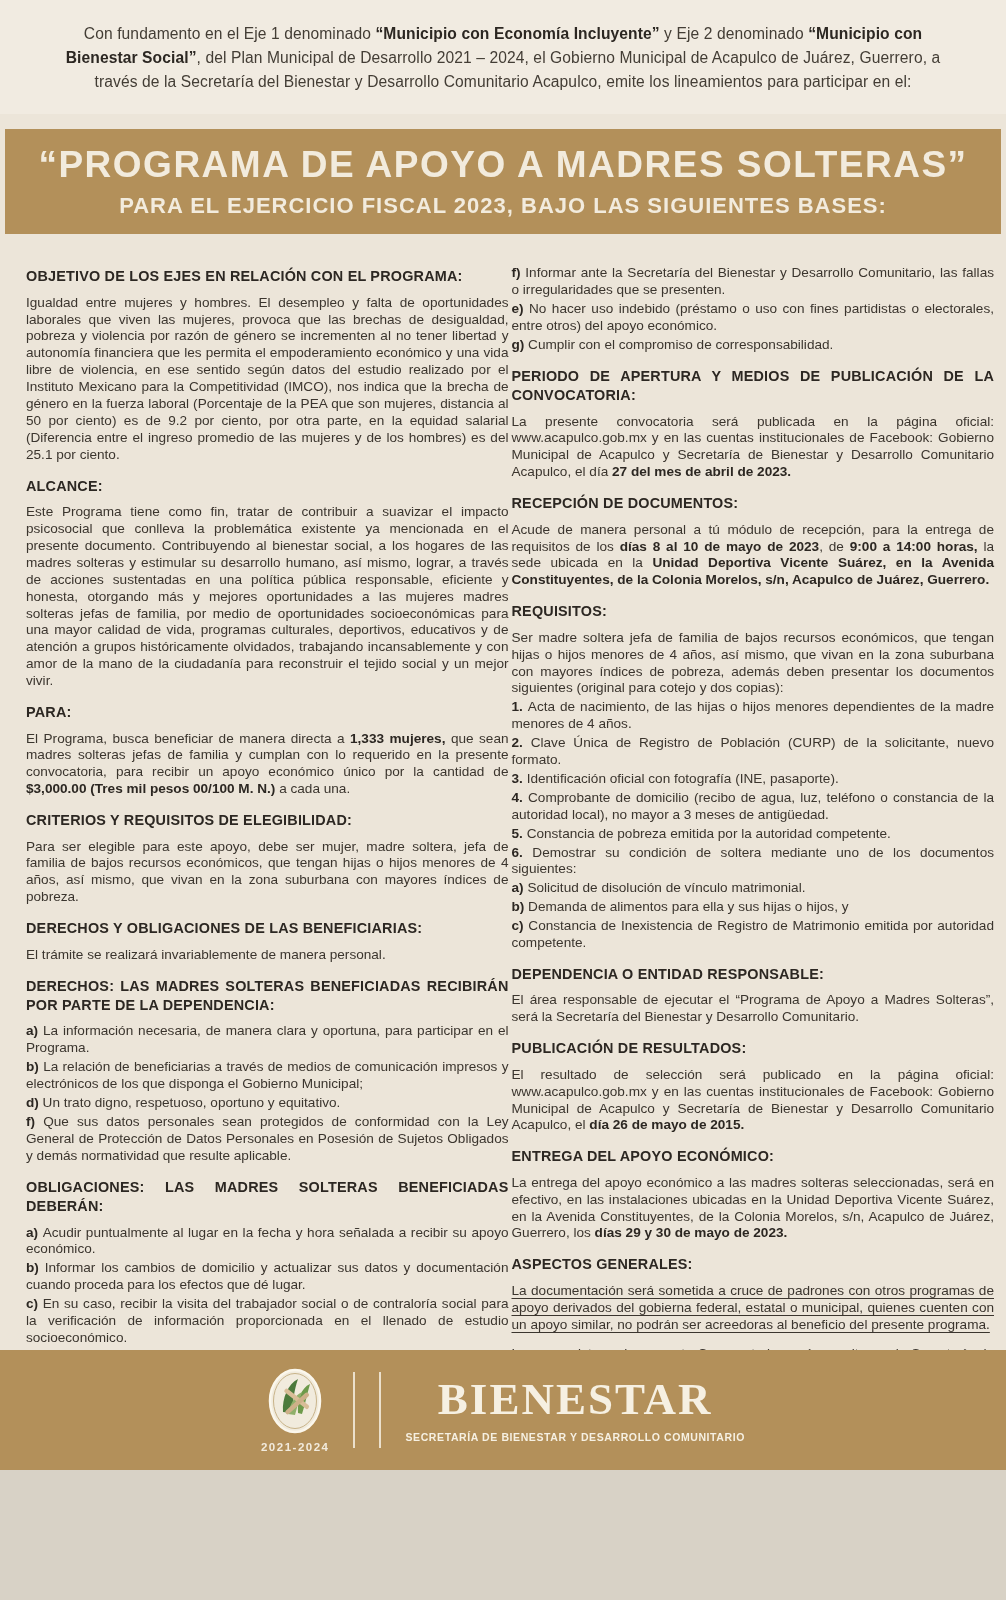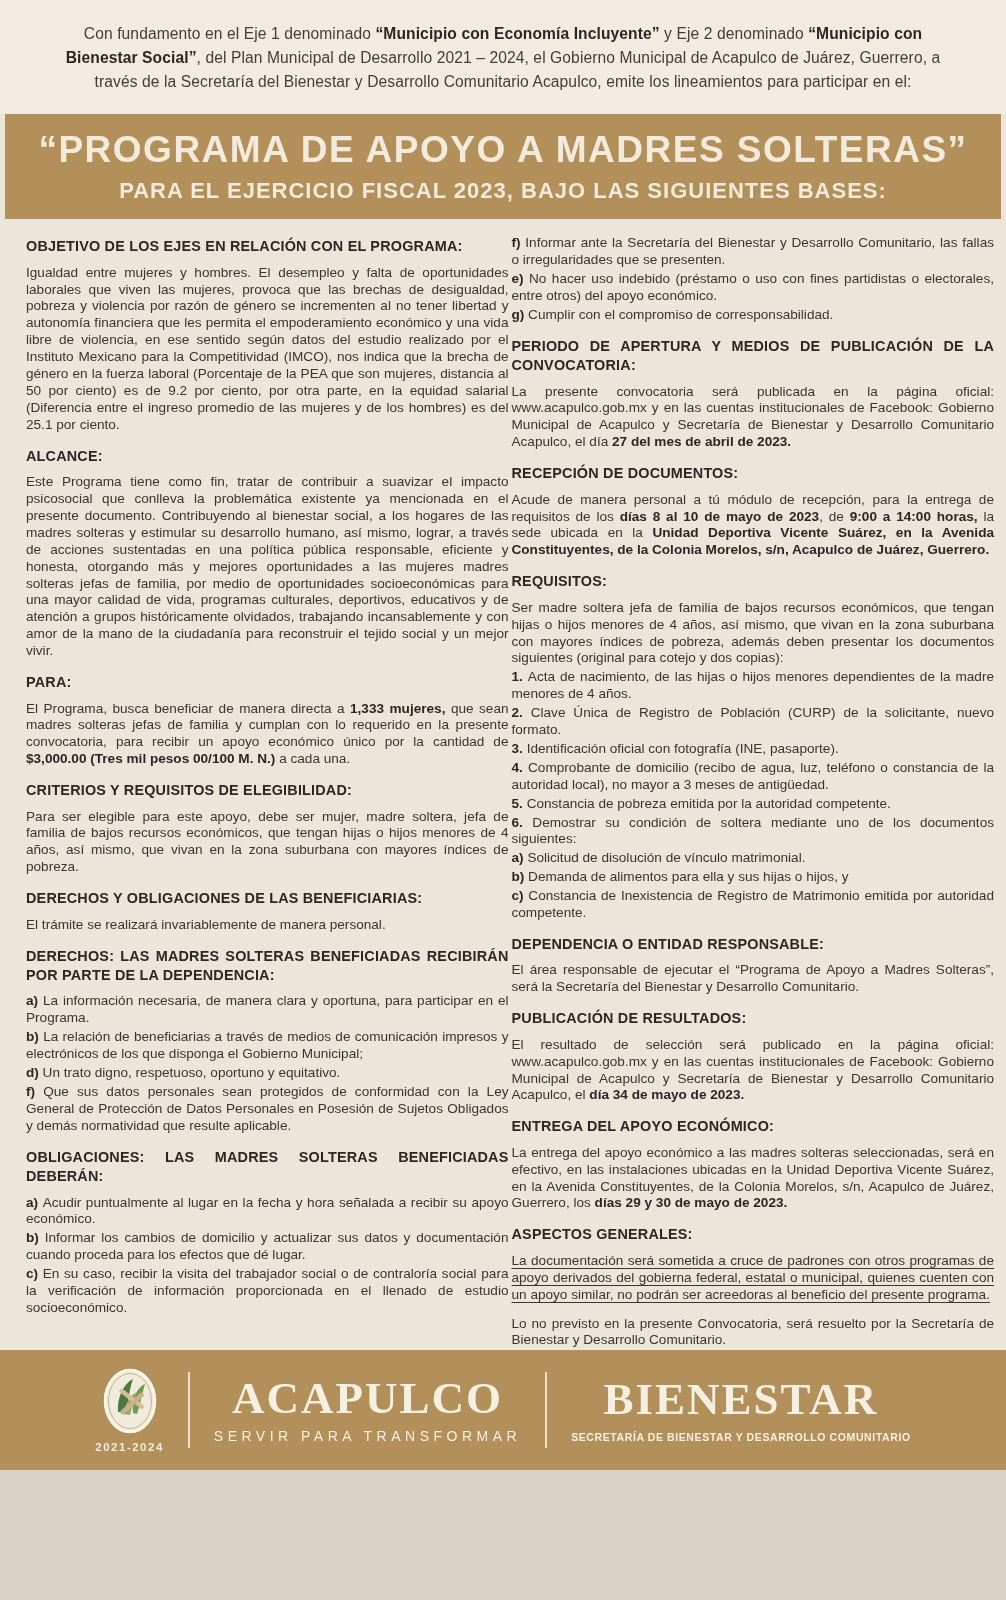--- a/index.html
+++ b/index.html
@@ -25,21 +25,21 @@
     background:var(--intro-bg);
     padding:22px 58px 20px 58px;
     text-align:center;
     font-size:15.6px;line-height:1.55;
     color:#433d35;
     letter-spacing:.1px;
   }
   
   .banner{
     background:var(--gold);
-    margin:0 5px;
+    margin:15px 5px;
     padding:16px 10px 15px 10px;
     text-align:center;
     color:var(--cream);
   }
   .banner h1{
     font-size:37px;font-weight:800;letter-spacing:1.5px;
     line-height:1.1;
   }
   .banner h2{
     font-size:22px;font-weight:700;letter-spacing:1px;
@@ -173,21 +173,21 @@
           <p><span class="b">a) </span><span>Solicitud de disolución de vínculo matrimonial.</span></p>
           <p><span class="b">b) </span><span>Demanda de alimentos para ella y sus hijas o hijos, y</span></p>
           <p><span class="b">c) </span><span>Constancia de Inexistencia de Registro de Matrimonio emitida por autoridad competente.</span></p>
         </section>
         <section>
           <h3>DEPENDENCIA O ENTIDAD RESPONSABLE:</h3>
           <p><span>El área responsable de ejecutar el “Programa de Apoyo a Madres Solteras”, será la Secretaría del Bienestar y Desarrollo Comunitario.</span></p>
         </section>
         <section>
           <h3>PUBLICACIÓN DE RESULTADOS:</h3>
-          <p><span>El resultado de selección será publicado en la página oficial: www.acapulco.gob.mx y en las cuentas institucionales de Facebook: Gobierno Municipal de Acapulco y Secretaría de Bienestar y Desarrollo Comunitario Acapulco, el </span><span class="b">día 34 de mayo de 2023.</span></p>
+          <p><span>El resultado de selección será publicado en la página oficial: www.acapulco.gob.mx y en las cuentas institucionales de Facebook: Gobierno Municipal de Acapulco y Secretaría de Bienestar y Desarrollo Comunitario Acapulco, el </span><span class="b">día 26 de mayo de 2015.</span></p>
         </section>
         <section>
           <h3>ENTREGA DEL APOYO ECONÓMICO:</h3>
           <p><span>La entrega del apoyo económico a las madres solteras seleccionadas, será en efectivo, en las instalaciones ubicadas en la Unidad Deportiva Vicente Suárez, en la Avenida Constituyentes, de la Colonia Morelos, s/n, Acapulco de Juárez, Guerrero, los </span><span class="b">días 29 y 30 de mayo de 2023.</span></p>
         </section>
         <section>
           <h3>ASPECTOS GENERALES:</h3>
           <p><span class="useg">La documentación será sometida a cruce de padrones con otros programas de apoyo derivados del gobierna federal, estatal o municipal, quienes cuenten con un apoyo similar, no podrán ser acreedoras al beneficio del presente programa.</span></p>
           <p style="margin-top: 12px;"><span>Lo no previsto en la presente Convocatoria, será resuelto por la Secretaría de Bienestar y Desarrollo Comunitario.</span></p>
         </section>
@@ -204,24 +204,20 @@
         <path d="M30 45 C29 32 33 20 42 16 C39 26 37 37 34 46 Z" fill="#6d9a4b"></path>
         <path d="M20 46 C22 36 27 27 34 24 C31 32 29 40 27 47 Z" fill="#8fb06a"></path>
         <rect x="12" y="28" width="30" height="4.5" rx="2" fill="#d8bd97" transform="rotate(38 27 33)"></rect>
         <rect x="12" y="34" width="30" height="4.5" rx="2" fill="#cdb089" transform="rotate(-42 27 33)"></rect>
       </svg>
       <div class="seal-years">2021-2024</div>
     </div>
 
     <div class="fdivider"></div>
 
-    <div class="wordmark">
-      <div class="wm-title">ACAPULCO</div>
-      <div class="wm-tag">SERVIR PARA TRANSFORMAR</div>
-    </div>
 
     <div class="fdivider"></div>
 
     <div class="wordmark">
       <div class="wm-title">BIENESTAR</div>
       <div class="wm-sub">SECRETARÍA DE BIENESTAR Y DESARROLLO COMUNITARIO</div>
     </div>
   </div>
 
 </div>

